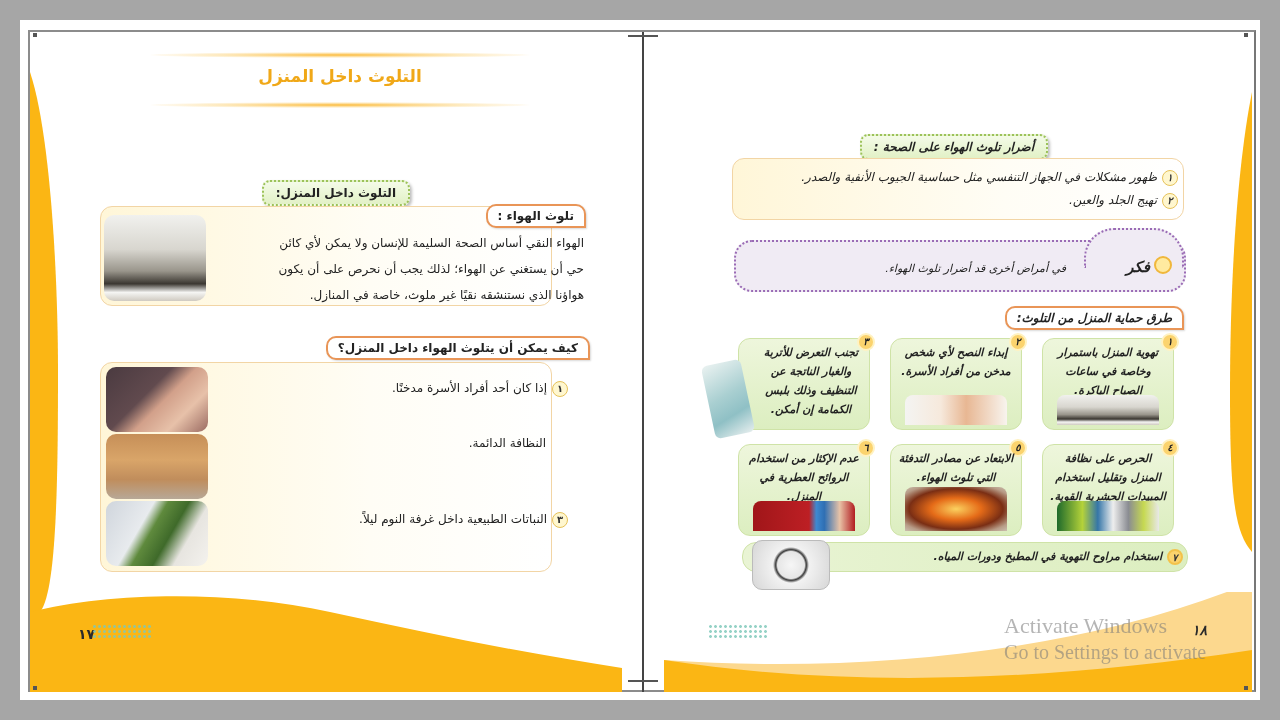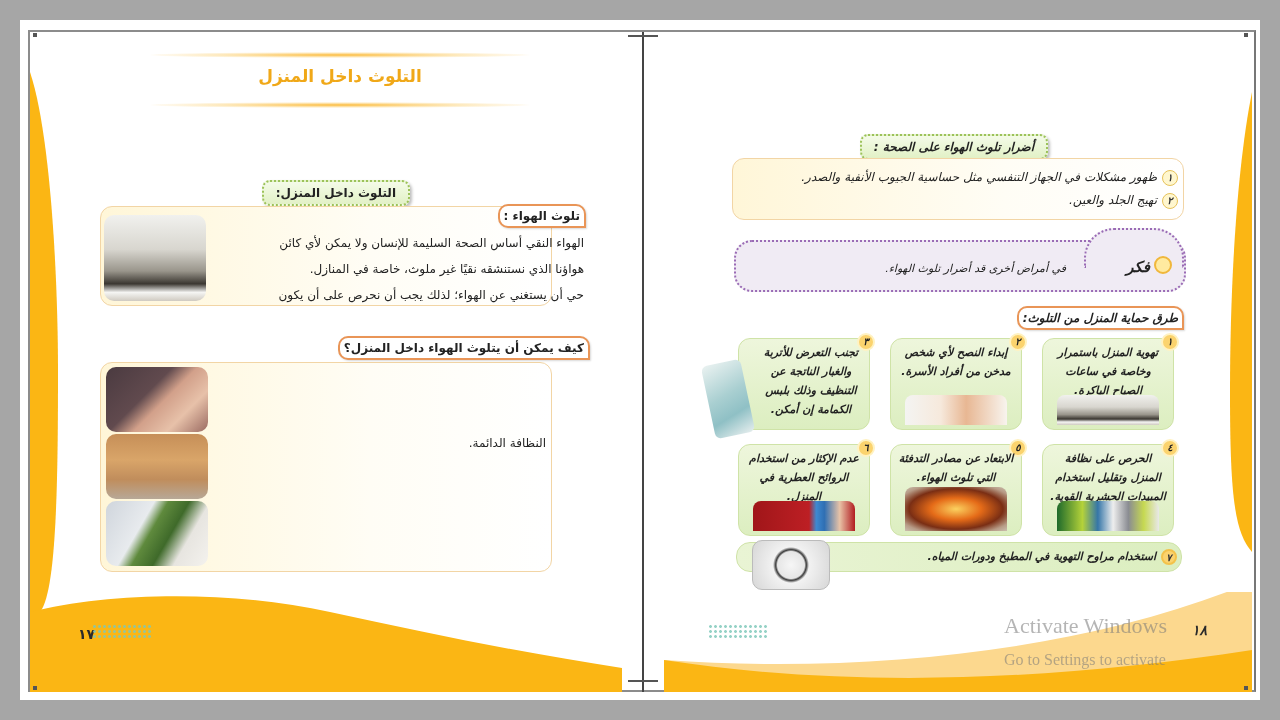--- a/index.html
+++ b/index.html
@@ -21,21 +21,21 @@
   .title-bar { position: absolute; left: 100px; top: 18px; width: 420px; height: 60px; }
   .title-glow-top, .title-glow-bot { position: absolute; left: 20px; right: 20px; height: 6px; border-radius: 50%;
      background: radial-gradient(ellipse at center, rgba(251,180,40,0.9) 0%, rgba(251,200,90,0.4) 45%, rgba(255,255,255,0) 75%); }
   .title-glow-top { top: 2px; }
   .title-glow-bot { top: 52px; }
   .title-text { position: absolute; top: 16px; width: 100%; text-align: center; color: #f0a818; font-weight: bold; font-size: 17px; }
 
   .tag-green { position: absolute; background: linear-gradient(#f4fbe8, #e2f1c6); border: 2px dotted #9cc25a; border-radius: 8px 8px 8px 8px;
      font-size: 12px; font-weight: bold; color: #222; padding: 4px 12px; box-shadow: 2px 2px 3px rgba(0,0,0,0.25); white-space: nowrap; }
   .tag-orange { position: absolute; background: #fff; border: 2px solid #e99557; border-radius: 10px 10px 0 10px;
-     font-size: 12px; font-weight: bold; color: #222; padding: 3px 4px; white-space: nowrap; box-shadow: 1px 1px 2px rgba(0,0,0,0.15); }
+     font-size: 12px; font-weight: bold; color: #222; padding: 3px 10px; white-space: nowrap; box-shadow: 1px 1px 2px rgba(0,0,0,0.15); }
 
   .box-cream { position: absolute; border: 1px solid #f2d5a5; border-radius: 12px; background: linear-gradient(90deg, #fff6d8 0%, #fffdf5 60%, #ffffff 100%); }
   .para { position: absolute; font-size: 12px; line-height: 26px; color: #222; text-align: right; }
 
   .photo { position: absolute; border-radius: 10px; overflow: hidden; }
   .ph-room { background: linear-gradient(180deg, #f1f1ee 0%, #d8d6cf 40%, #9a968c 65%, #3b3731 80%, #f5f5f3 90%, #cfcac1 100%); }
   .ph-smoke { background: linear-gradient(135deg, #4a3a40 0%, #614a4e 40%, #d2a08a 55%, #e7c1a9 75%, #9a6a61 100%); }
   .ph-dust { background: linear-gradient(180deg, #c68f58 0%, #d9a569 40%, #c08d5c 70%, #b7a897 100%); }
   .ph-plant { background: linear-gradient(120deg, #cfd5dc 0%, #e8ebee 35%, #5f8a3d 45%, #3f6a2a 60%, #e7e5e0 75%, #f4f2ee 100%); }
   .ph-mask { background: linear-gradient(160deg, #eaf2f1 0%, #a9cfd1 45%, #8fc0c5 70%, #e6eeee 100%); border-radius: 6px; transform: rotate(-12deg); }
@@ -57,29 +57,29 @@
   .think-bulb { position: absolute; right: 12px; top: 14px; width: 18px; height: 18px; border-radius: 50%; background: #ffeaa0; border: 2px solid #f0b73c; }
   .think-text { position: absolute; right: 118px; top: 20px; font-size: 11px; color: #222; }
 
   .card { position: absolute; width: 132px; height: 92px; border-radius: 12px; background: linear-gradient(180deg, #eef6dc 0%, #dceec0 100%);
      border: 1px solid #cfe3a7; }
   .card-text { position: absolute; right: 6px; left: 6px; top: 4px; font-size: 11px; line-height: 19px; font-weight: bold; color: #222; text-align: center; }
   .card-num { position: absolute; right: -6px; top: -6px; width: 18px; height: 18px; border-radius: 50%; background: #fbd36e; border: 2px solid #fff2c2;
      font-size: 10px; line-height: 14px; text-align: center; font-weight: bold; color: #222; }
   .card-photo { position: absolute; left: 14px; right: 14px; bottom: 4px; height: 30px; border-radius: 8px 8px 0 0; }
 
-  .long-card { position: absolute; left: 72px; top: 510px; width: 446px; height: 30px; border-radius: 14px; background: linear-gradient(90deg, #e9f4d4, #dceec0); border: 1px solid #cfe3a7; }
+  .long-card { position: absolute; left: 78px; top: 510px; width: 446px; height: 30px; border-radius: 14px; background: linear-gradient(90deg, #e9f4d4, #dceec0); border: 1px solid #cfe3a7; }
 
   .page-num { position: absolute; font-size: 14px; font-weight: bold; color: #2a2a2a; }
   .logo-dots { position: absolute; width: 60px; height: 16px;
      background-image: radial-gradient(circle, #7cc7b8 1.2px, transparent 1.6px); background-size: 5px 5px; opacity: 0.8; }
 
   .watermark { position: absolute; left: 1004px; top: 613px; color: rgba(120,120,120,0.55); font-family: Liberation Serif, serif; direction: ltr; }
   .wm1 { font-size: 22px; }
-  .wm2 { font-size: 16px; margin-top: 12px; }
+  .wm2 { font-size: 20px; margin-top: 2px; }
 
   .corner-mark { position: absolute; width: 4px; height: 4px; background: #555; }
 </style>
 </head>
 <body>
 
 <div class="frame"></div>
 <div class="inner"></div>
 
 <div class="page page-left">
@@ -96,32 +96,38 @@
     <div class="title-glow-bot"></div>
   </div>
 
   <div class="tag-green" style="right:212px; top:148px;">التلوث داخل المنزل:</div>
 
   <div class="box-cream" style="left:70px; top:174px; width:452px; height:100px;"></div>
   <div class="tag-orange" style="right:36px; top:172px;">تلوث الهواء :</div>
   <div class="photo ph-room" style="left:74px; top:183px; width:102px; height:86px;"></div>
   <div class="para" style="right:38px; top:198px; width:340px;">
     <div>الهواء النقي أساس الصحة السليمة للإنسان ولا يمكن لأي كائن</div>
+    <div>حي أن يستغني عن الهواء؛ لذلك يجب أن نحرص على أن يكون</div>
     <div>هواؤنا الذي نستنشقه نقيًا غير ملوث، خاصة في المنازل.</div>
-    <div>حي أن يستغني عن الهواء؛ لذلك يجب أن نحرص على أن يكون</div>
   </div>
 
   <div class="box-cream" style="left:70px; top:330px; width:452px; height:210px;"></div>
   <div class="tag-orange" style="right:32px; top:304px;">كيف يمكن أن يتلوث الهواء داخل المنزل؟</div>
   <div class="photo ph-smoke" style="left:76px; top:335px; width:102px; height:65px;"></div>
   <div class="photo ph-dust" style="left:76px; top:402px; width:102px; height:65px;"></div>
   <div class="photo ph-plant" style="left:76px; top:469px; width:102px; height:65px;"></div>
 
+  <div class="item-line" style="right:54px; top:345px; width:340px;">
+    <span class="num-badge">١</span><span>إذا كان أحد أفراد الأسرة مدخنًا.</span>
+  </div>
   <div class="item-line" style="right:54px; top:400px; width:340px;">
     <div style="padding-right:22px;">النظافة الدائمة.</div>
+  </div>
+  <div class="item-line" style="right:54px; top:476px; width:340px;">
+    <span class="num-badge">٣</span><span>النباتات الطبيعية داخل غرفة النوم ليلاً.</span>
   </div>
 
   <div class="page-num" style="left:48px; top:594px;">١٧</div>
   <div class="logo-dots" style="left:62px; top:592px;"></div>
 </div>
 
 <div class="page page-right">
   <svg class="edge-right" viewBox="0 0 30 560" preserveAspectRatio="none">
     <path d="M30,0 C14,80 8,200 8,300 C8,400 12,440 30,460 Z" fill="#fbb614"></path>
   </svg>

